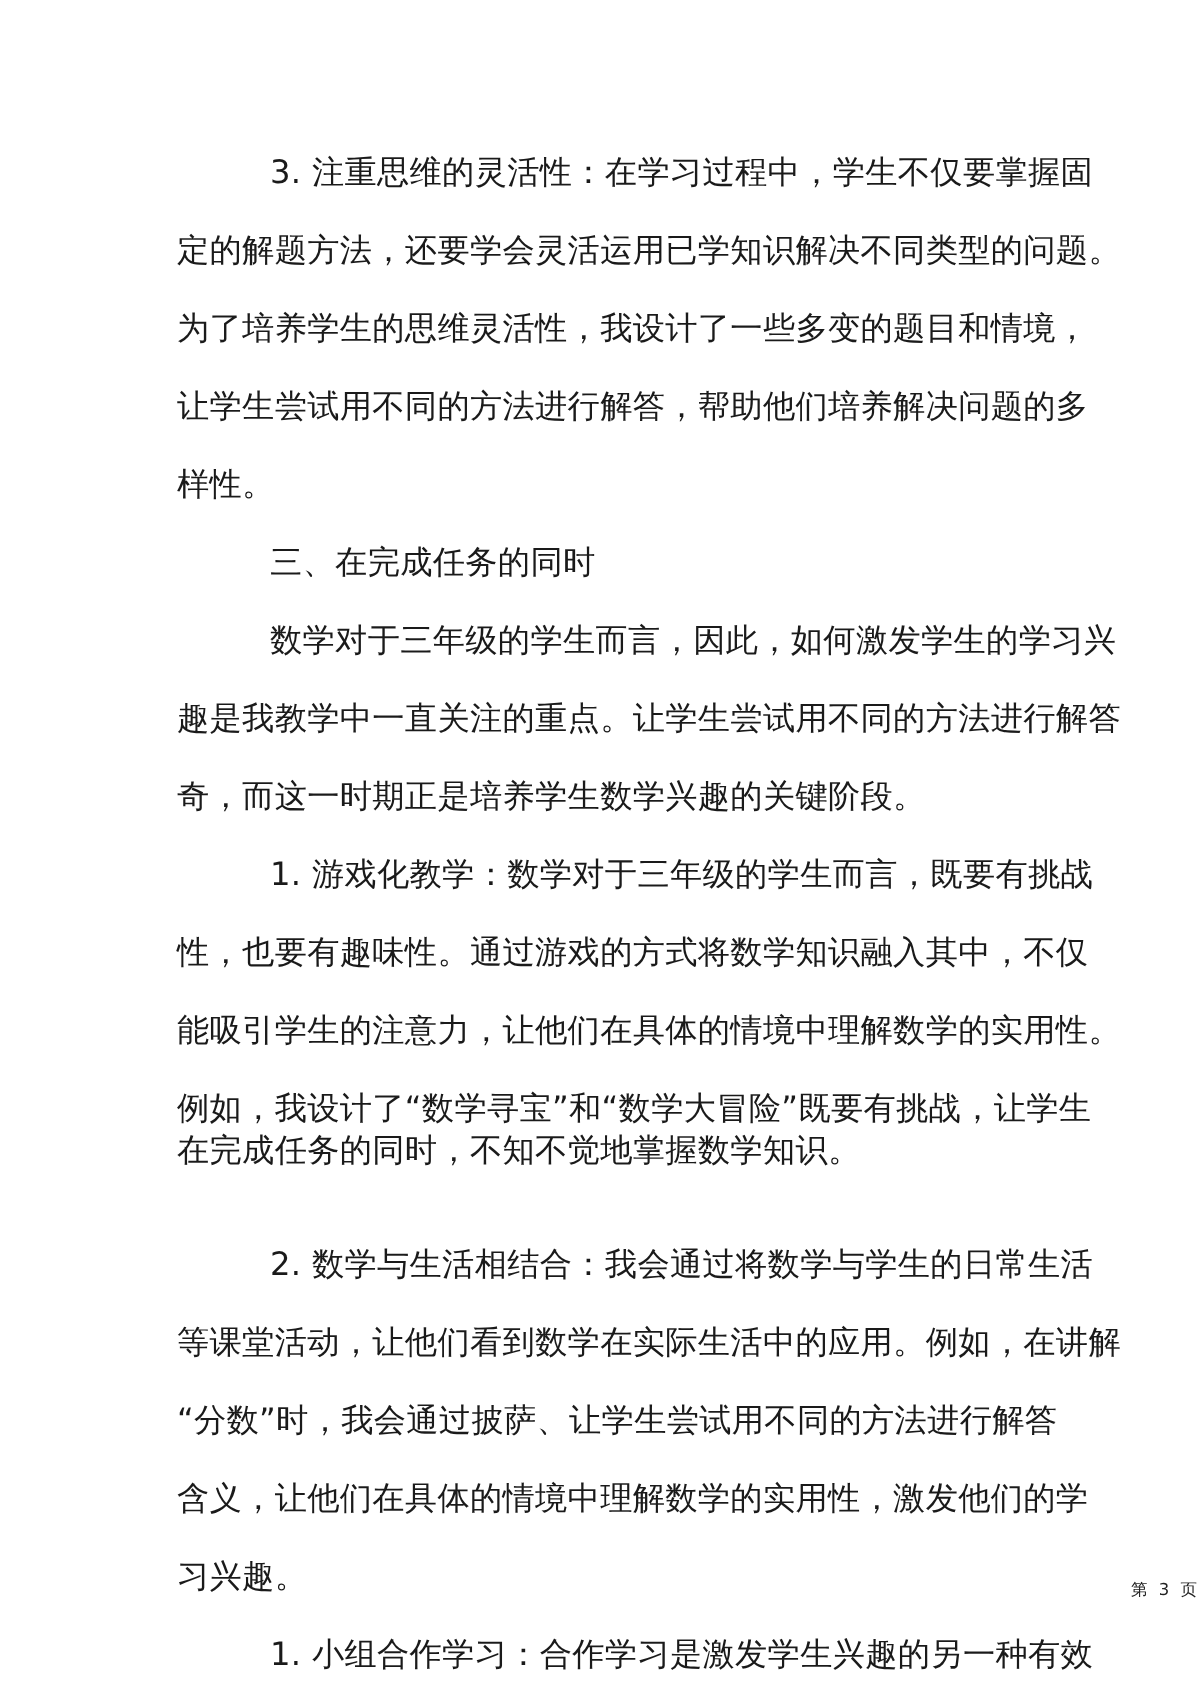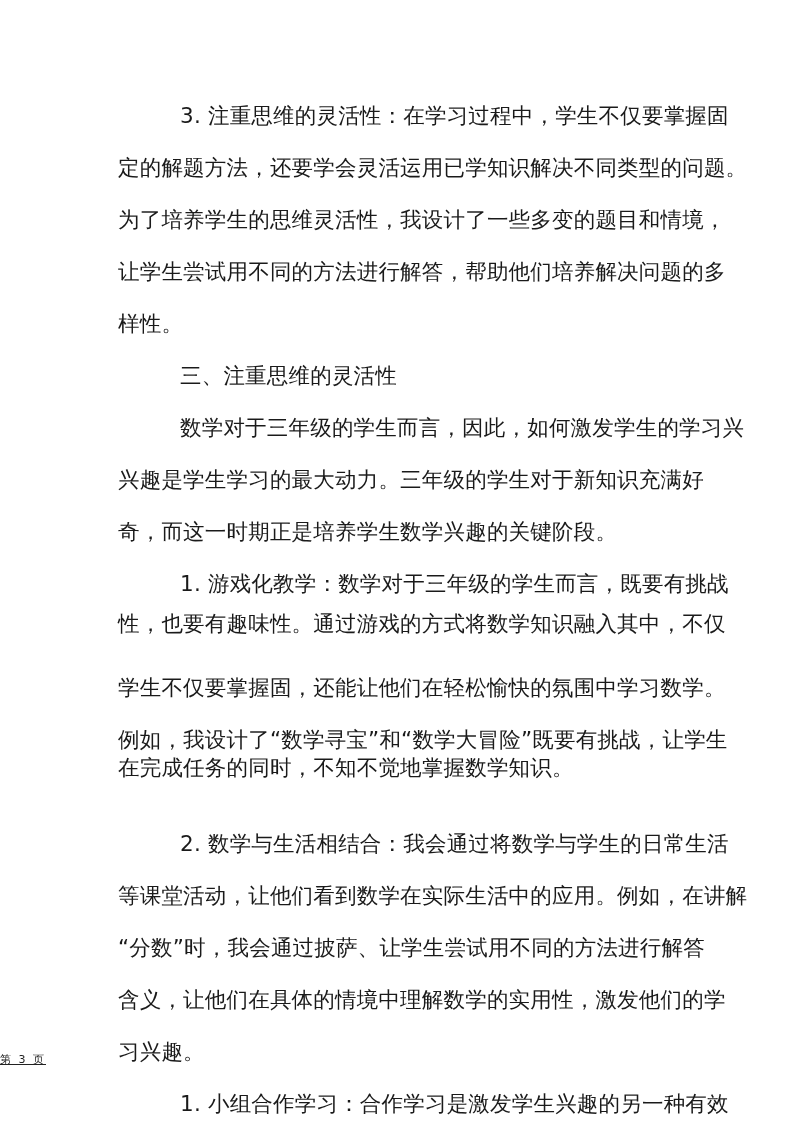--- a/index.html
+++ b/index.html
@@ -35,47 +35,46 @@
       font-size: 21.5px;
       line-height: 26px;
       letter-spacing: 0.2px;
     }
     .indent { left: 36px; margin-left: 26px; }
     .footer {
       position: absolute;
       left: 0;
       width: 800px;
       top: 1052px;
-      text-align: left;
+      text-align: right;
       font-size: 11px;
       color: #222;
       letter-spacing: 2px;
-      text-decoration: underline;
     }
   </style>
 </head>
 <body>
 
 <div class="page">
   <div class="content">
     <div class="line indent" style="top:0px">3. 注重思维的灵活性：在学习过程中，学生不仅要掌握固</div>
     <div class="line" style="top:52px">定的解题方法，还要学会灵活运用已学知识解决不同类型的问题。</div>
     <div class="line" style="top:104px">为了培养学生的思维灵活性，我设计了一些多变的题目和情境，</div>
     <div class="line" style="top:156px">让学生尝试用不同的方法进行解答，帮助他们培养解决问题的多</div>
     <div class="line" style="top:208px">样性。</div>
 
-    <div class="line indent" style="top:260px">三、注重思维的灵活性</div>
+    <div class="line indent" style="top:260px">三、在完成任务的同时</div>
 
     <div class="line indent" style="top:312px">数学对于三年级的学生而言，因此，如何激发学生的学习兴</div>
-    <div class="line" style="top:364px">兴趣是学生学习的最大动力。三年级的学生对于新知识充满好</div>
+    <div class="line" style="top:364px">趣是我教学中一直关注的重点。让学生尝试用不同的方法进行解答</div>
     <div class="line" style="top:416px">奇，而这一时期正是培养学生数学兴趣的关键阶段。</div>
 
     <div class="line indent" style="top:468px">1. 游戏化教学：数学对于三年级的学生而言，既要有挑战</div>
-    <div class="line" style="top:508px">性，也要有趣味性。通过游戏的方式将数学知识融入其中，不仅</div>
-    <div class="line" style="top:572px">学生不仅要掌握固，还能让他们在轻松愉快的氛围中学习数学。</div>
+    <div class="line" style="top:520px">性，也要有趣味性。通过游戏的方式将数学知识融入其中，不仅</div>
+    <div class="line" style="top:572px">能吸引学生的注意力，让他们在具体的情境中理解数学的实用性。</div>
     <div class="line" style="top:624px">例如，我设计了“数学寻宝”和“数学大冒险”既要有挑战，让学生</div>
     <div class="line" style="top:652px">在完成任务的同时，不知不觉地掌握数学知识。</div>
 
     <div class="line indent" style="top:728px">2. 数学与生活相结合：我会通过将数学与学生的日常生活</div>
     <div class="line" style="top:780px">等课堂活动，让他们看到数学在实际生活中的应用。例如，在讲解</div>
     <div class="line" style="top:832px">“分数”时，我会通过披萨、让学生尝试用不同的方法进行解答</div>
     <div class="line" style="top:884px">含义，让他们在具体的情境中理解数学的实用性，激发他们的学</div>
     <div class="line" style="top:936px">习兴趣。</div>
 
     <div class="line indent" style="top:988px">1. 小组合作学习：合作学习是激发学生兴趣的另一种有效</div>

